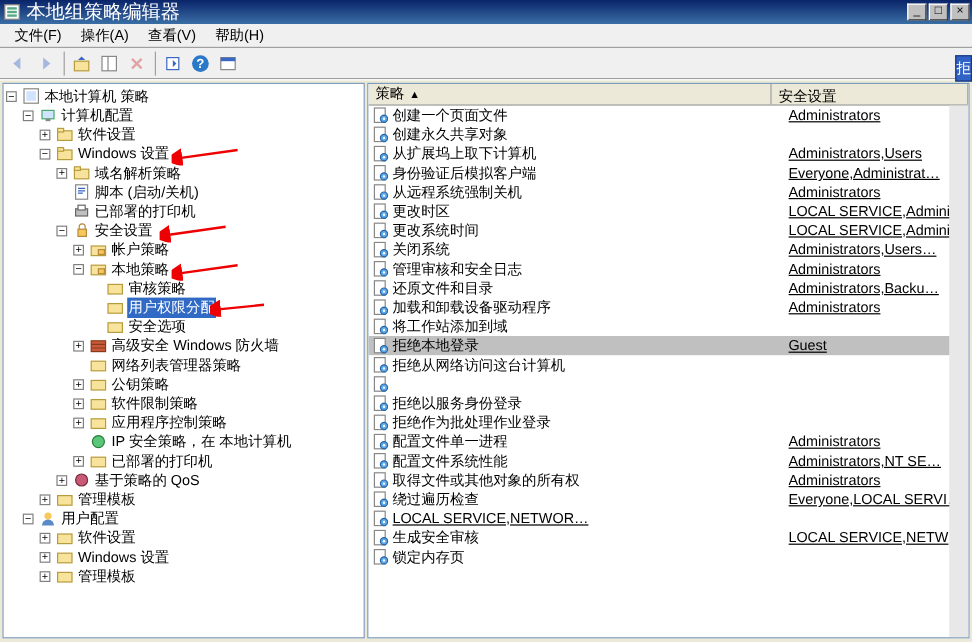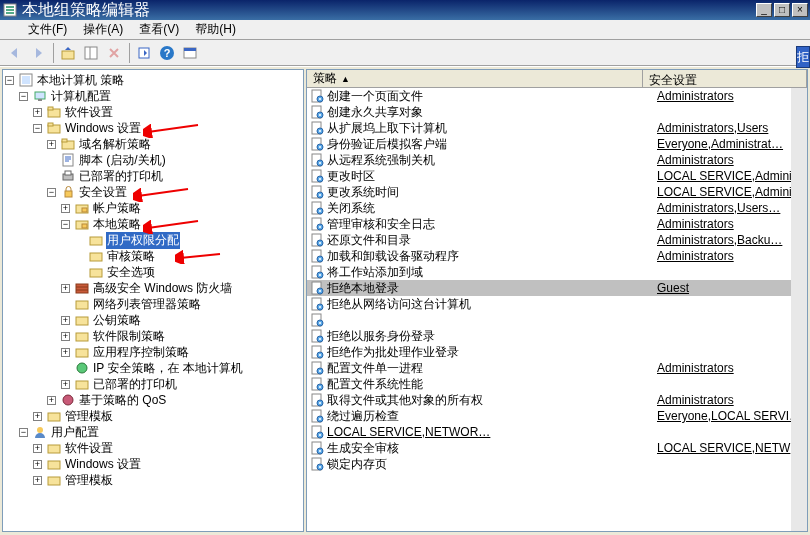--- a/index.html
+++ b/index.html
@@ -31,21 +31,21 @@
   margin-left: 2px;
   font-size: 10px; line-height: 12px; text-align: center;
   color:#000;
 }
 .menubar {
   background: #f0f0f0;
   border-bottom: 1px solid #a0a0a0;
   height: 20px;
   display: flex;
   align-items: center;
-  padding: 0 20px;
+  padding: 0 4px;
   gap: 0;
 }
 .menuitem { padding: 2px 8px; cursor: default; }
 .toolbar {
   background: #f0f0f0;
   height: 26px;
   display: flex;
   align-items: center;
   padding: 0 4px;
   border-bottom: 1px solid #a0a0a0;
@@ -334,38 +334,38 @@
         <span class="exp">−</span>
         <span class="ticon">
           <svg width="14" height="14">
             <rect x="1" y="4" width="12" height="8" fill="#f7e39b" stroke="#b89b3a"></rect>
             <rect x="7" y="7" width="5" height="4" fill="#f7c95b" stroke="#b8893a"></rect>
           </svg>
         </span>
         <span class="label-text">本地策略</span>
       </div>
 
+    <div class="tree-row" style="padding-left:70px">
+        <span class="exp none"></span>
+        <span class="ticon">
+          <svg width="14" height="14">
+            <rect x="1" y="4" width="12" height="8" fill="#f7e39b" stroke="#b89b3a"></rect>
+          </svg>
+        </span>
+        <span class="label-text">审核策略</span>
+      </div>
+
     <div class="tree-row selected" style="padding-left:70px">
         <span class="exp none"></span>
         <span class="ticon">
           <svg width="14" height="14">
             <rect x="1" y="4" width="12" height="8" fill="#f7e39b" stroke="#b89b3a"></rect>
           </svg>
         </span>
         <span class="label-text">用户权限分配</span>
-      </div>
-
-    <div class="tree-row" style="padding-left:70px">
-        <span class="exp none"></span>
-        <span class="ticon">
-          <svg width="14" height="14">
-            <rect x="1" y="4" width="12" height="8" fill="#f7e39b" stroke="#b89b3a"></rect>
-          </svg>
-        </span>
-        <span class="label-text">审核策略</span>
       </div>
 
     <div class="tree-row" style="padding-left:70px">
         <span class="exp none"></span>
         <span class="ticon">
           <svg width="14" height="14">
             <rect x="1" y="4" width="12" height="8" fill="#f7e39b" stroke="#b89b3a"></rect>
           </svg>
         </span>
         <span class="label-text">安全选项</span>
@@ -731,20 +731,21 @@
         </div>
         <div class="list-row">
           <span class="licon">
             <svg width="14" height="14">
               <rect x="2" y="1" width="9" height="12" fill="#fff" stroke="#888"></rect>
               <circle cx="10" cy="10" r="3" fill="#5aa8e8" stroke="#2a66a8"></circle>
               <circle cx="10" cy="10" r="1" fill="#fff"></circle>
             </svg>
           </span>
           <span class="c1">配置文件系统性能</span>
+          <span class="c2">Administrators,NT SE…</span>
         </div>
         <div class="list-row">
           <span class="licon">
             <svg width="14" height="14">
               <rect x="2" y="1" width="9" height="12" fill="#fff" stroke="#888"></rect>
               <circle cx="10" cy="10" r="3" fill="#5aa8e8" stroke="#2a66a8"></circle>
               <circle cx="10" cy="10" r="1" fill="#fff"></circle>
             </svg>
           </span>
           <span class="c1">取得文件或其他对象的所有权</span>

